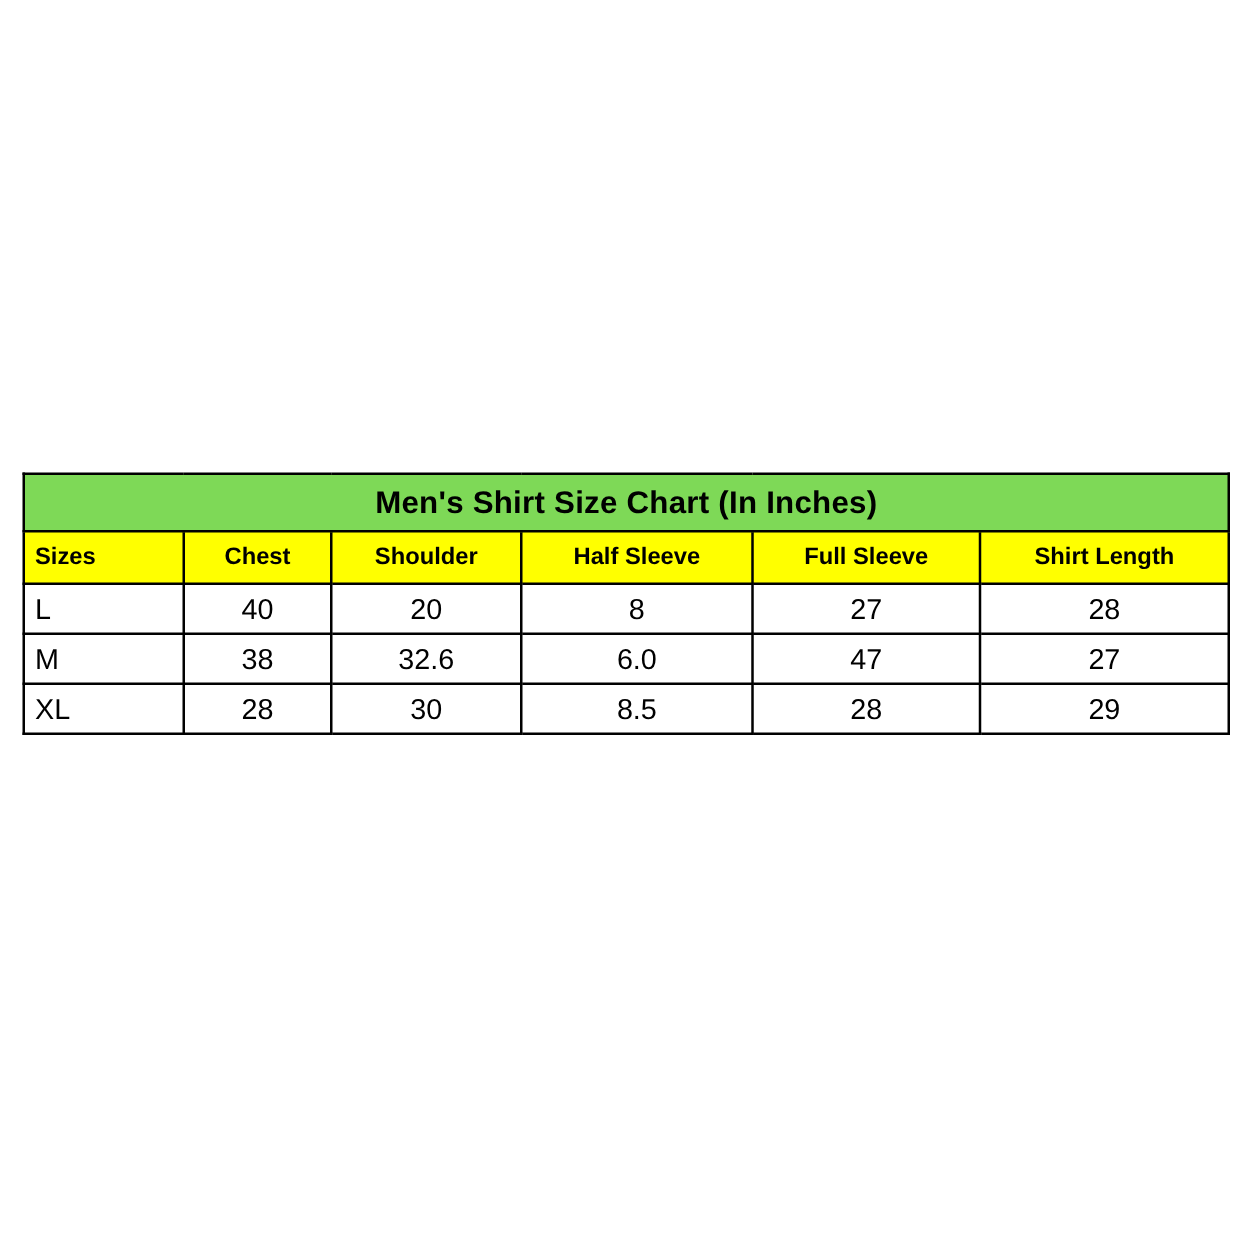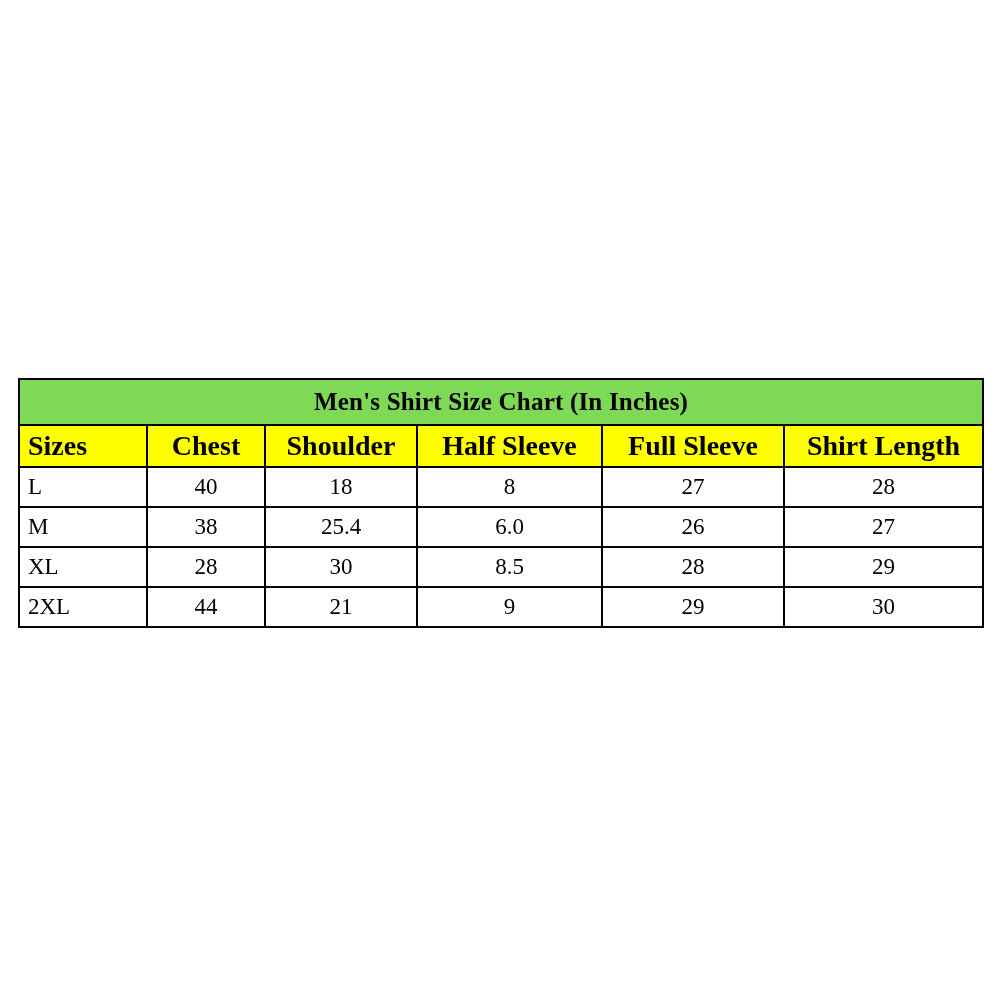--- a/index.html
+++ b/index.html
@@ -13,21 +13,20 @@
     font-family: "Liberation Sans", sans-serif;
     position: relative;
     overflow: hidden;
   }
 
   #chart-wrap {
     position: absolute;
     left: 18px;
     top: 378px;
     width: 904px;
-    font-family: Liberation Serif, serif;
   }
 
   table.size-chart {
     border-collapse: collapse;
     table-layout: fixed;
     width: 964px;
     background: #ffffff;
   }
 
   table.size-chart td,
@@ -47,21 +46,21 @@
     font-size: 25px;
     height: 44px;
     line-height: 44px;
     letter-spacing: 0.2px;
   }
 
   
   tr.header-row td {
     background: #ffff00;
     font-weight: bold;
-    font-size: 28px;
+    font-size: 19px;
     height: 40px;
     line-height: 40px;
   }
   tr.header-row td.col-size {
     text-align: left;
     padding-left: 8px;
   }
   tr.header-row td.col-val {
     text-align: center;
   }
@@ -110,44 +109,36 @@
         <td class="col-size">Sizes</td>
         <td class="col-val">Chest</td>
         <td class="col-val">Shoulder</td>
         <td class="col-val">Half Sleeve</td>
         <td class="col-val">Full Sleeve</td>
         <td class="col-val">Shirt Length</td>
       </tr>
       <tr class="data-row">
         <td class="col-size">L</td>
         <td class="col-val">40</td>
-        <td class="col-val">18</td>
+        <td class="col-val">20</td>
         <td class="col-val">8</td>
         <td class="col-val">27</td>
         <td class="col-val">28</td>
       </tr>
       <tr class="data-row">
         <td class="col-size">M</td>
         <td class="col-val">38</td>
-        <td class="col-val">25.4</td>
+        <td class="col-val">32.6</td>
         <td class="col-val">6.0</td>
-        <td class="col-val">26</td>
+        <td class="col-val">47</td>
         <td class="col-val">27</td>
       </tr>
       <tr class="data-row">
         <td class="col-size">XL</td>
         <td class="col-val">28</td>
         <td class="col-val">30</td>
         <td class="col-val">8.5</td>
         <td class="col-val">28</td>
         <td class="col-val">29</td>
       </tr>
-      <tr class="data-row">
-        <td class="col-size">2XL</td>
-        <td class="col-val">44</td>
-        <td class="col-val">21</td>
-        <td class="col-val">9</td>
-        <td class="col-val">29</td>
-        <td class="col-val">30</td>
-      </tr>
     </tbody>
   </table>
 </div>
 
 </body></html>

